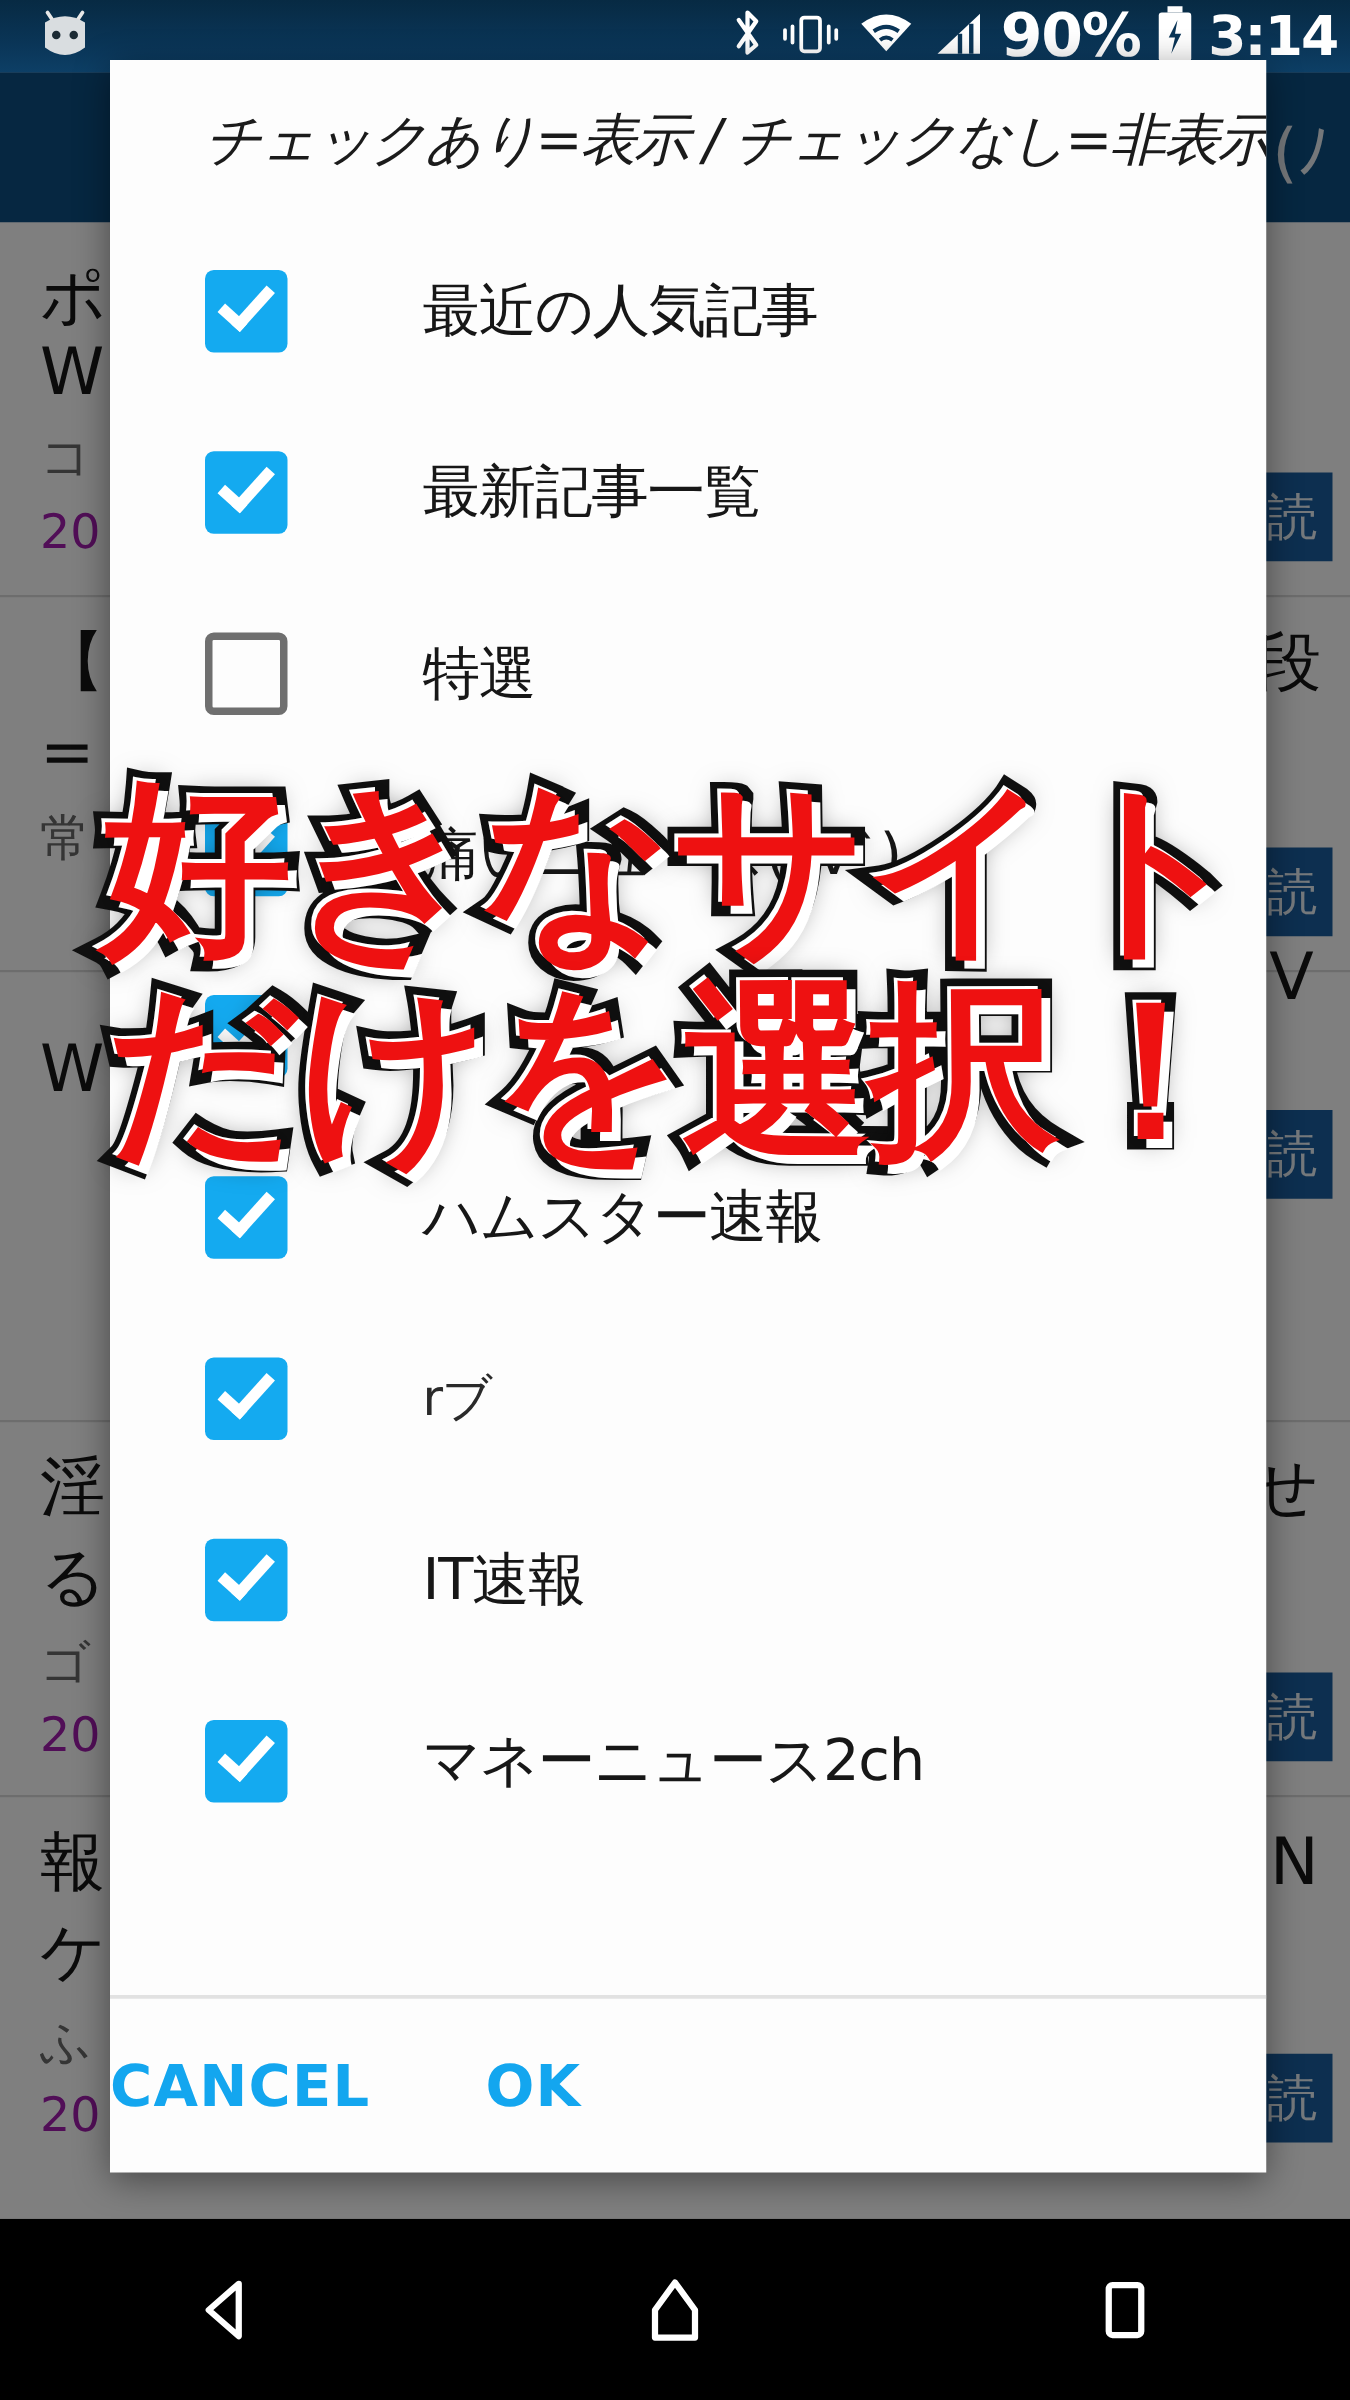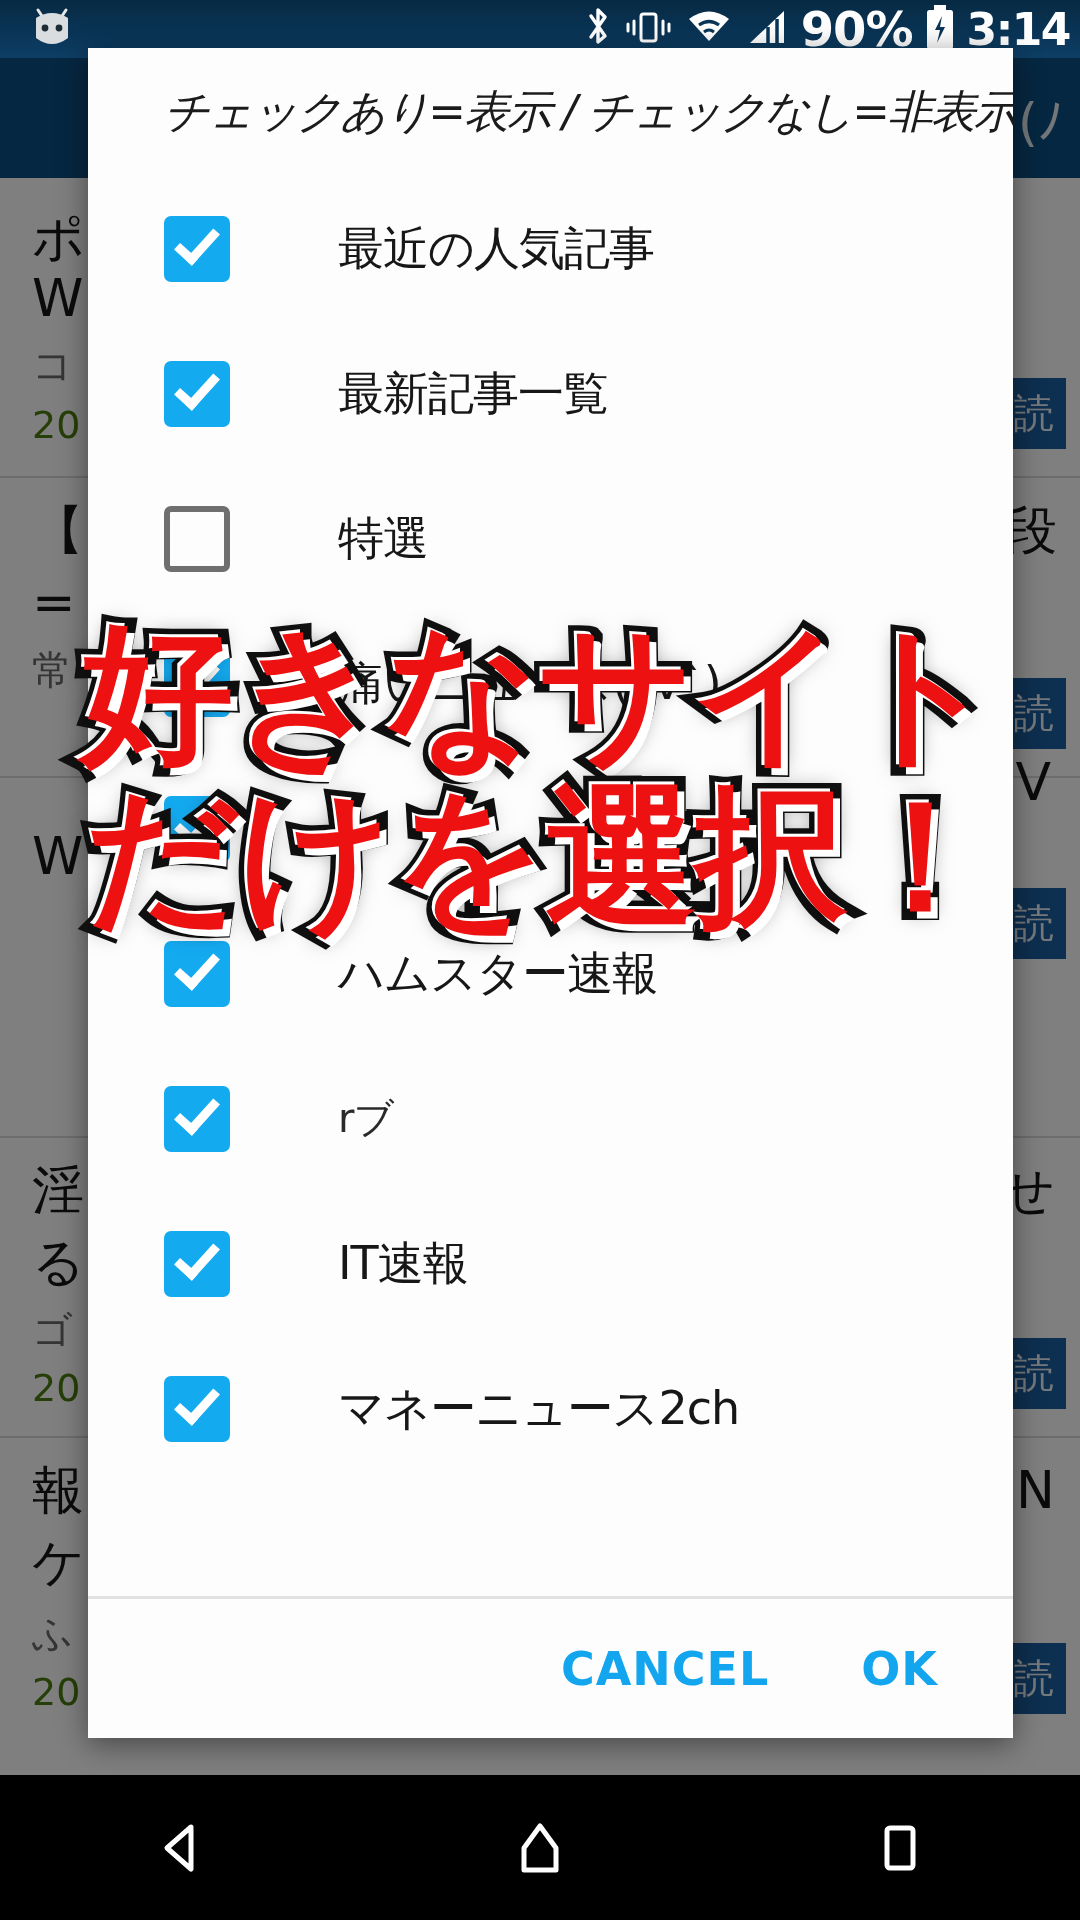--- a/index.html
+++ b/index.html
@@ -42,21 +42,21 @@
   }
   .bg-ttl {
     position: absolute; left: 32px; font-size: 52px; color: #161616;
     white-space: nowrap; line-height: 1.08; letter-spacing: -1px;
   }
   .bg-sub {
     position: absolute; left: 32px; font-size: 40px; color: #6a6a6a;
     white-space: nowrap; letter-spacing: -1px;
   }
   .bg-date {
-    position: absolute; left: 32px; font-size: 38px; color: #4d7c0f;
+    position: absolute; left: 32px; font-size: 38px; color: #a21caf;
     white-space: nowrap;
   }
   .bg-badge {
     position: absolute; right: 14px;
     background: #1a5fa0; color: #eaf2f9;
     font-size: 40px; padding: 8px 12px; white-space: nowrap;
   }
   #bg-scrim {
     position: absolute; left: 0; top: 0; width: 1080px; height: 1775px;
     background: rgba(0,0,0,0.50);
@@ -122,21 +122,21 @@
     font-size: 46px; color: #171717; white-space: nowrap;
     letter-spacing: -1px;
   }
   #dlg-divider {
     position: absolute; left: 0; top: 1548px;
     width: 925px; height: 3px; background: #e2e2e2;
   }
   #dlg-actions {
     position: absolute; left: 0; top: 1551px;
     width: 925px; height: 139px;
-    display: flex; align-items: center; justify-content: flex-end;
+    display: flex; align-items: center; 
     gap: 92px; padding-right: 75px;
   }
   .action-btn {
     background: none; border: none;
     font-family: inherit;
     color: #13a6ef; font-size: 46px; font-weight: bold;
     letter-spacing: 1px; cursor: pointer;
   }
 
   

